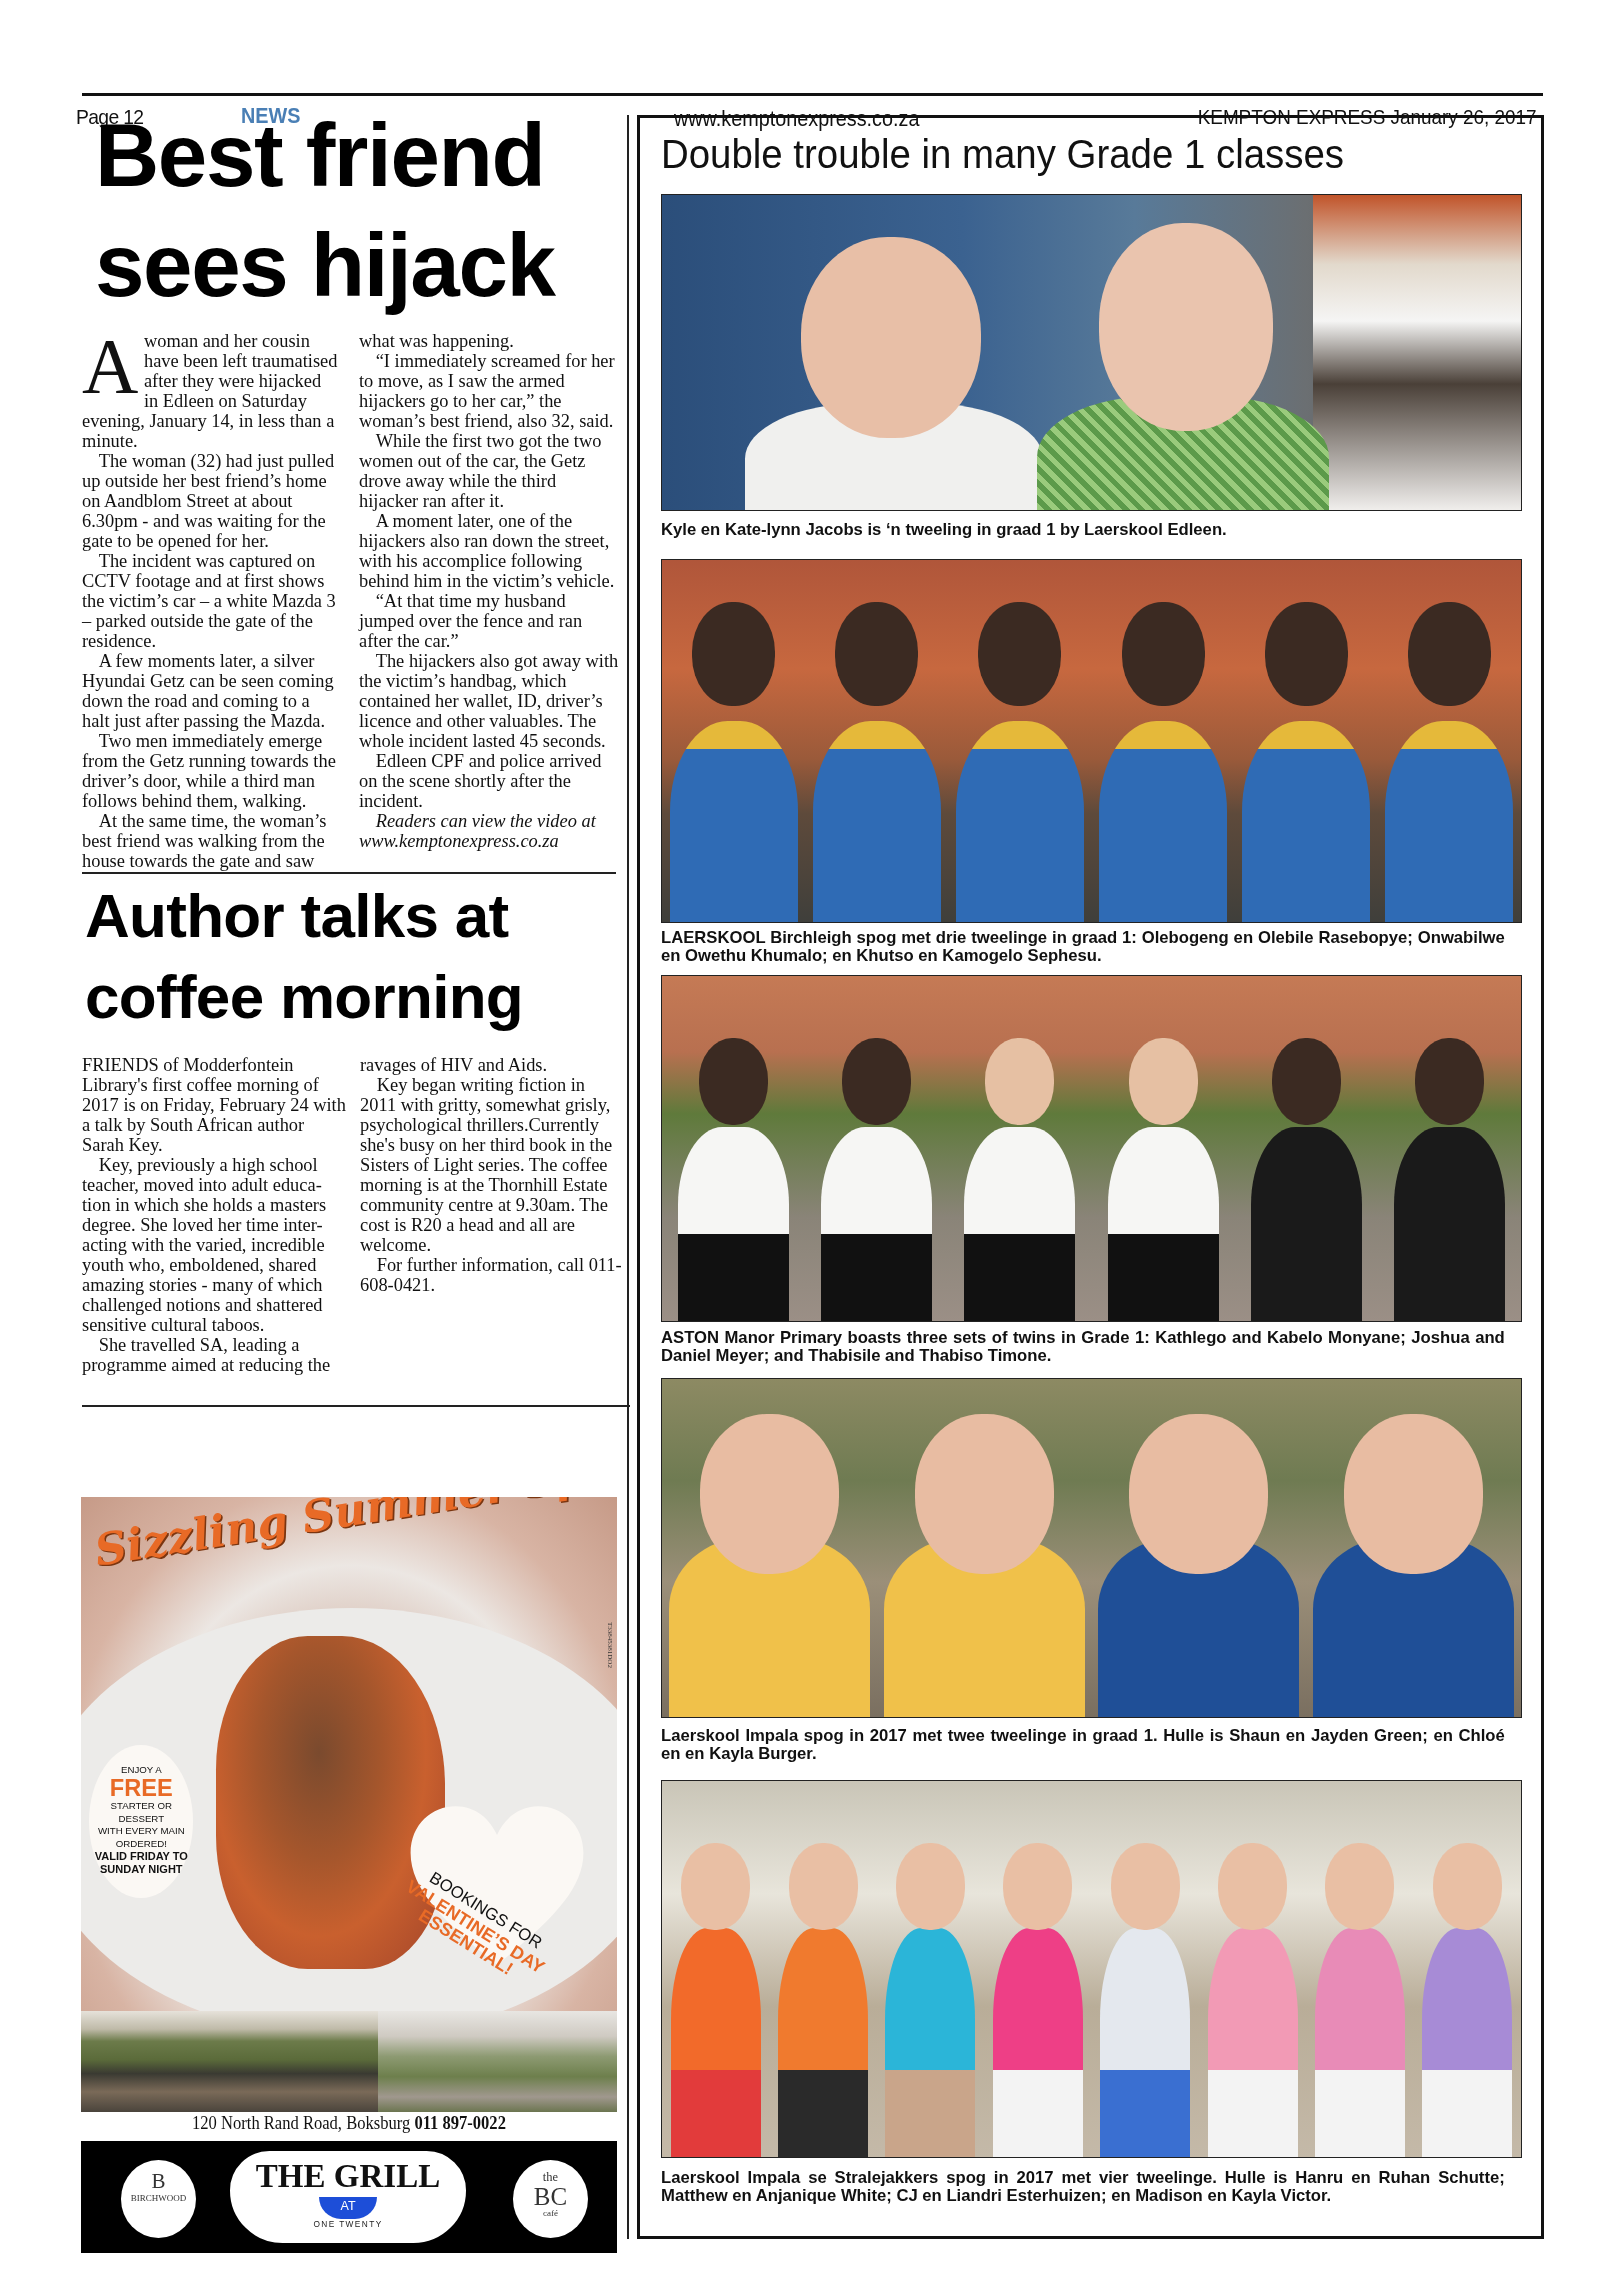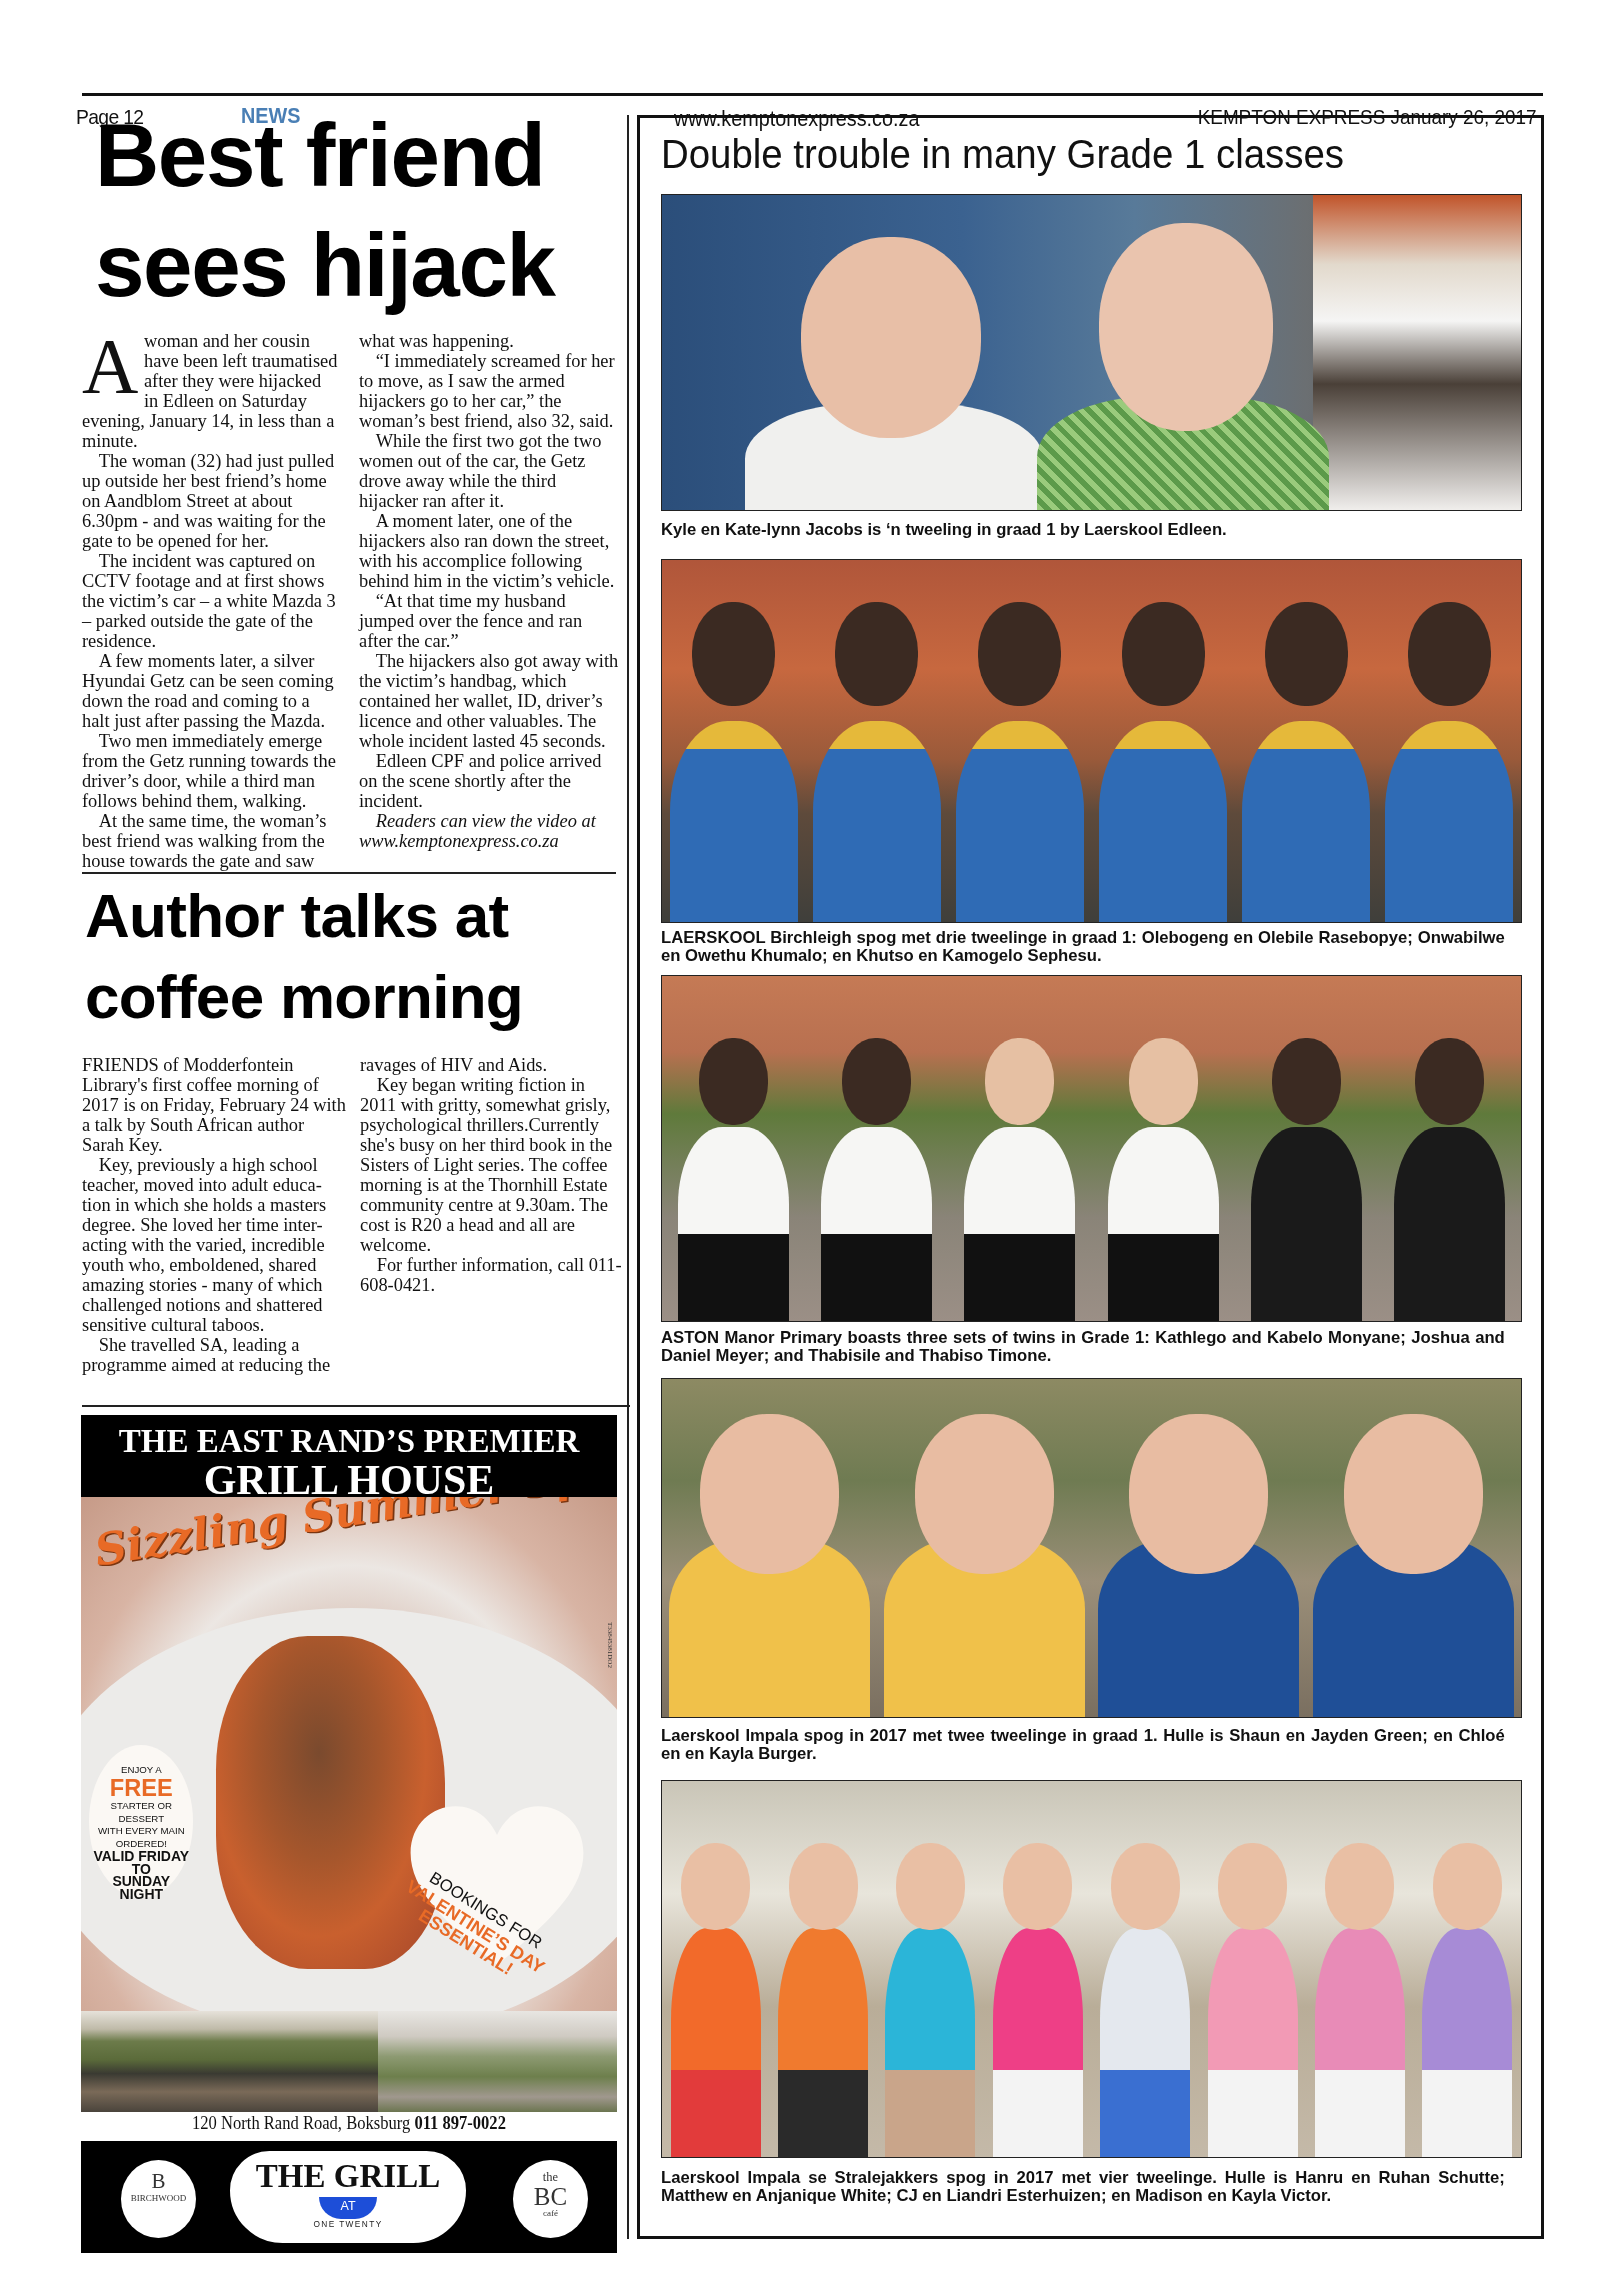--- a/index.html
+++ b/index.html
@@ -39,21 +39,21 @@
   .ad-top .l2 { font-size: 42px; line-height: 40px; }
   .ad-photo { position: absolute; left: 0; top: 82px; width: 536px; height: 514px;
     background: radial-gradient(ellipse at 50% 60%, #c8683d 0%, #a4492a 22%, #d9c3b8 38%, #ece7e3 55%, #d8b4a4 75%, #c69a87 100%); overflow: hidden; }
   .ad-photo .plate { position: absolute; left: -42px; top: 111px; width: 625px; height: 430px; border-radius: 50%; background: #ecebe9; }
   .ad-photo .steak { position: absolute; left: 135px; top: 139px; width: 229px; height: 333px; border-radius: 40% 45% 35% 40%;
     background: radial-gradient(ellipse at 45% 35%, #7a4a2e 0%, #a5562c 35%, #c9602e 60%, #a0432a 100%); }
   .ad-photo .script { position: absolute; left: 14px; top: 28px; font-family: "DejaVu Serif", serif; font-style: italic; font-weight: bold; font-size: 44px; color: #e86a26; transform: rotate(-9deg); transform-origin: left; white-space: nowrap; text-shadow: 1.4px 1.4px 0 #7a3510; }
   .ad-photo .oval { position: absolute; left: 8.3px; top: 248px; width: 104px; height: 153px; border-radius: 50%; background: #fbf8f4; text-align: center; font-family: "Liberation Sans", sans-serif; color: #111; padding-top: 19.4px; }
   .ad-photo .oval .s { font-size: 9.7px; line-height: 12.5px; }
   .ad-photo .oval .free { font-size: 23.6px; font-weight: bold; color: #e86a26; line-height: 23.6px; }
-  .ad-photo .oval .b { font-size: 14px; font-weight: bold; line-height: 12.5px; }
+  .ad-photo .oval .b { font-size: 11px; font-weight: bold; line-height: 12.5px; }
   .ad-photo .heart { position: absolute; left: 326px; top: 305px; width: 180px; height: 167px; }
   .ad-photo .heart-txt { position: absolute; left: 339px; top: 361px; width: 167px; transform: rotate(32deg); transform-origin: left top; font-family: "Liberation Sans", sans-serif; text-align: center; }
   .ad-photo .heart-txt .a { font-size: 16.7px; color: #111; }
   .ad-photo .heart-txt .b { font-size: 18px; font-weight: bold; color: #e86a26; line-height: 18px; }
   .ad-photo .adcode { position: absolute; right: 2.8px; top: 125px; writing-mode: vertical-rl; font-size: 7px; color: #333; font-family: "Liberation Serif", serif; }
   .ad-venue { position: absolute; left: 0; top: 596px; width: 536px; height: 101px; display: flex; }
   .ad-venue .v1 { width: 297px; height: 100%; background: linear-gradient(180deg, #e6e2da 0%, #bfbaa8 18%, #6c7b4a 30%, #5b6b3a 48%, #3a3a32 62%, #7a6a58 80%, #4a443c 100%); }
   .ad-venue .v2 { flex: 1; height: 100%; background: linear-gradient(180deg, #e8e6e2 0%, #cfcac2 25%, #8d9a72 45%, #6d7f4c 65%, #a0988e 85%, #6b7550 100%); }
   .ad-address { position: absolute; left: 0; top: 698px; width: 536px; text-align: center; font-family: "Liberation Serif", serif; font-size: 18px; transform: scaleX(0.92); }
   .ad-address b { font-weight: bold; }
@@ -161,24 +161,20 @@
 
 <div class="body-col" style="left:360px; top:1055px; width:264px;">
   <p class="noindent">ravages of HIV and Aids.</p>
   <p>Key began writing fiction in 2011 with gritty, somewhat grisly, psychological thrillers.Currently she's busy on her third book in the Sisters of Light series. The coffee morning is at the Thornhill Estate community centre at 9.30am. The cost is R20 a head and all are welcome.</p>
   <p>For further information, call 011-608-0421.</p>
 </div>
 
 <div class="story-rule" style="top:1405px; width:548px;"></div>
 
 <div class="ad">
-  <div class="ad-top">
-    <div class="l1">THE EAST RAND’S PREMIER</div>
-    <div class="l2">GRILL HOUSE</div>
-  </div>
   <div class="ad-photo">
     <div class="plate"></div>
     <div class="steak"></div>
     <div class="script">Sizzling Summer Special!</div>
     <div class="oval">
       <div class="s">ENJOY A</div>
       <div class="free">FREE</div>
       <div class="s">STARTER OR DESSERT</div>
       <div class="s">WITH EVERY MAIN</div>
       <div class="s">ORDERED!</div>

